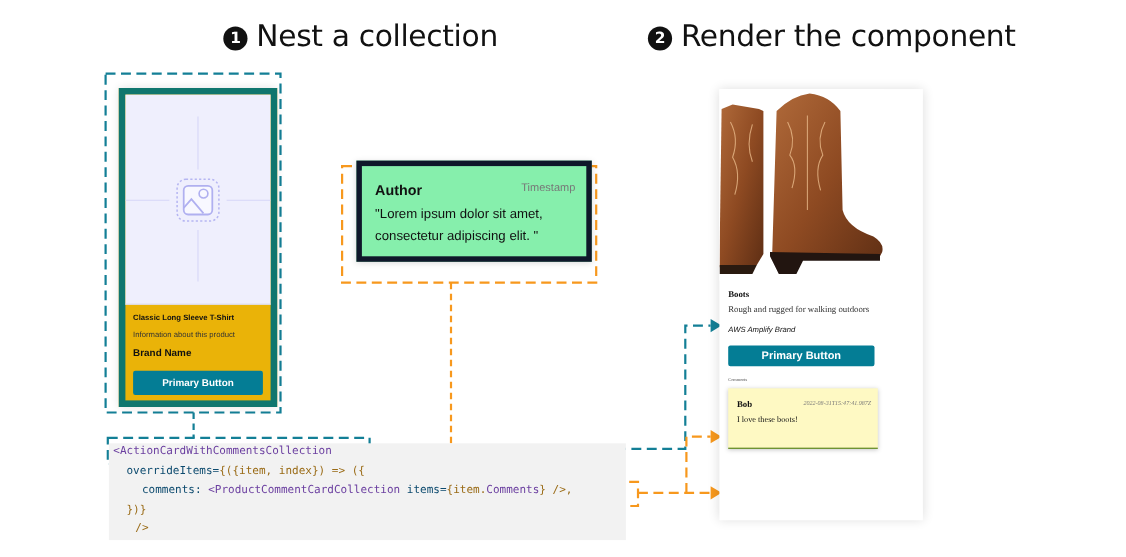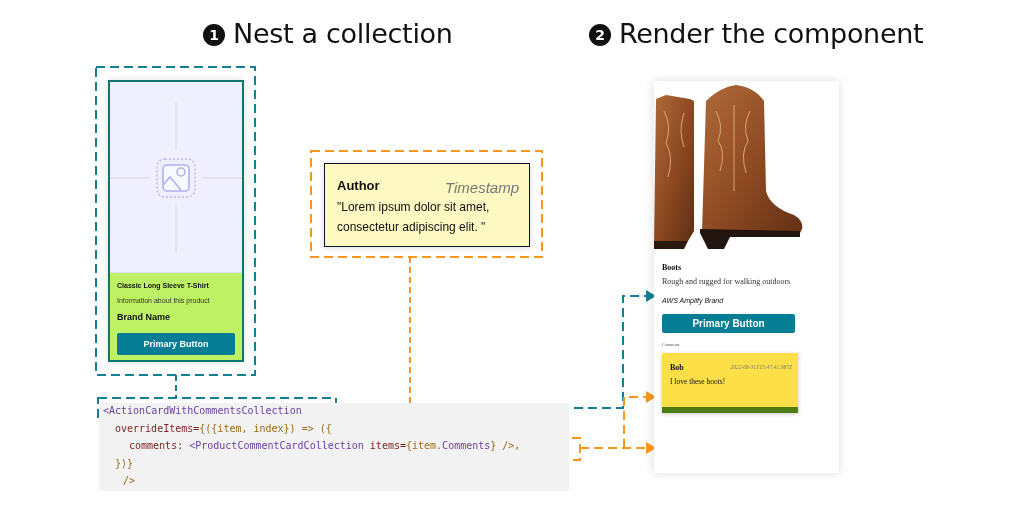--- a/index.html
+++ b/index.html
@@ -2,41 +2,41 @@
 <html><head>
 <meta charset="utf-8">
 <style>
   html, body { margin:0; padding:0; }
   body { width:1024px; height:506px; background:#ffffff; position:relative; overflow:hidden; font-family:"Liberation Sans", sans-serif; }
   .abs { position:absolute; }
   .heading { position:absolute; font-family:"DejaVu Sans", sans-serif; font-size:27px; color:#111; top:18px; white-space:nowrap; letter-spacing:-0.3px; }
   .heading .num { display:inline-block; width:22px; height:22px; border-radius:50%; background:#111; color:#fff; font-size:14px; font-weight:bold; text-align:center; line-height:22px; vertical-align:3px; margin-right:8px; }
 
   
-  .design-card { left:108px; top:80px; width:132px; height:278px; background:#bef264; border:2px solid #0f766e; box-shadow:0 0 8px rgba(0,0,0,0.12); }
+  .design-card { left:108px; top:80px; width:132px; height:278px; background:#eab308; border:6px solid #0f766e; box-shadow:0 0 8px rgba(0,0,0,0.12); }
   .design-img { position:absolute; left:0; top:0; width:132px; height:190px; background:#efeffd; border-bottom:1px solid #dcdcec; }
   .design-text { position:absolute; left:7px; font-family:"Liberation Sans", sans-serif; color:#111; white-space:nowrap; }
   .design-btn { position:absolute; left:7px; top:251px; width:118px; height:22px; background:#047d95; color:#fff; border-radius:2px; font-size:9px; font-weight:bold; text-align:center; line-height:22px; }
 
   
-  .comment-tpl { left:324px; top:163px; width:204px; height:82px; background:#fef9c3; border:1px solid #0f172a; box-shadow:0 1px 6px rgba(0,0,0,0.15); }
+  .comment-tpl { left:324px; top:146px; width:204px; height:82px; background:#86efac; border:5px solid #0f172a; box-shadow:0 1px 6px rgba(0,0,0,0.15); }
 
   
   .code { left:99px; top:403px; width:470px; height:88px; background:#f2f2f2; font-family:"DejaVu Sans Mono", monospace; font-size:10px; color:#333; }
   .code .line { position:absolute; white-space:pre; }
   .tag { color:#6b3fa0; }
   .brk { color:#9a6b16; }
-  .kw { color:#7f1d1d; }
+  .kw { color:#0c4a6e; }
 
   
   .preview { left:654px; top:81px; width:185px; height:392px; background:#fff; box-shadow:0 0 10px rgba(0,0,0,0.14); }
   .boot-img { position:absolute; left:0; top:0; width:150px; height:174px; background:#fff; overflow:hidden; }
   .serif { font-family:"Liberation Serif", serif; }
   .pv-btn { position:absolute; left:8px; top:233px; width:133px; height:19px; background:#047d95; color:#fff; border-radius:2px; font-size:10px; font-weight:bold; text-align:center; line-height:19px; font-family:"Liberation Sans", sans-serif; }
-  .pv-comment { position:absolute; left:8px; width:136px; background:#fde047; box-shadow:0 1px 4px rgba(0,0,0,0.22); border-bottom:6px solid #4d7c0f; }
+  .pv-comment { position:absolute; left:8px; width:136px; background:#fef9c3; box-shadow:0 1px 4px rgba(0,0,0,0.22); border-bottom:1px solid #4d7c0f; }
 </style>
 </head>
 <body>
 
 <div class="heading" style="left:203px;">
   <span class="num">1</span><span>Nest a collection</span>
 </div>
 <div class="heading" style="left:589px;">
   <span class="num">2</span><span>Render the component</span>
 </div>
@@ -78,21 +78,21 @@
     </svg>
   </div>
   <div class="design-text" style="top:200px;font-size:7px;font-weight:bold;">Classic Long Sleeve T-Shirt</div>
   <div class="design-text" style="top:215px;font-size:7px;color:#333;">Information about this product</div>
   <div class="design-text" style="top:230px;font-size:9px;font-weight:bold;">Brand Name</div>
   <div class="design-btn">Primary Button</div>
 </div>
 
 <div class="abs comment-tpl">
   <div class="abs" style="left:12px;top:14px;font-size:13px;font-weight:bold;color:#111;">Author</div>
-  <div class="abs" style="right:10px;top:15px;font-size:15px;font-style:italic;color:#777;">Timestamp</div>
+  <div class="abs" style="right:10px;top:15px;font-size:10px;color:#777;">Timestamp</div>
   <div class="abs" style="left:12px;top:36px;font-size:12px;color:#111;white-space:nowrap;">"Lorem ipsum dolor sit amet,</div>
   <div class="abs" style="left:12px;top:56px;font-size:12px;color:#111;white-space:nowrap;">consectetur adipiscing elit. "</div>
 </div>
 
 <div class="abs code">
   <div class="line" style="left:4px;top:2px;"><span class="tag">&lt;ActionCardWithCommentsCollection</span></div>
   <div class="line" style="left:16px;top:20px;"><span class="kw">overrideItems=</span><span class="brk">{({item, index}) =&gt; ({</span></div>
   <div class="line" style="left:30px;top:37px;"><span class="kw">comments: </span><span class="tag">&lt;ProductCommentCardCollection</span><span class="kw"> items=</span><span class="brk">{item.</span><span class="tag">Comments</span><span class="brk">} /&gt;,</span></div>
   <div class="line brk" style="left:16px;top:55px;">})}</div>
   <div class="line brk" style="left:24px;top:72px;">/&gt;</div>

